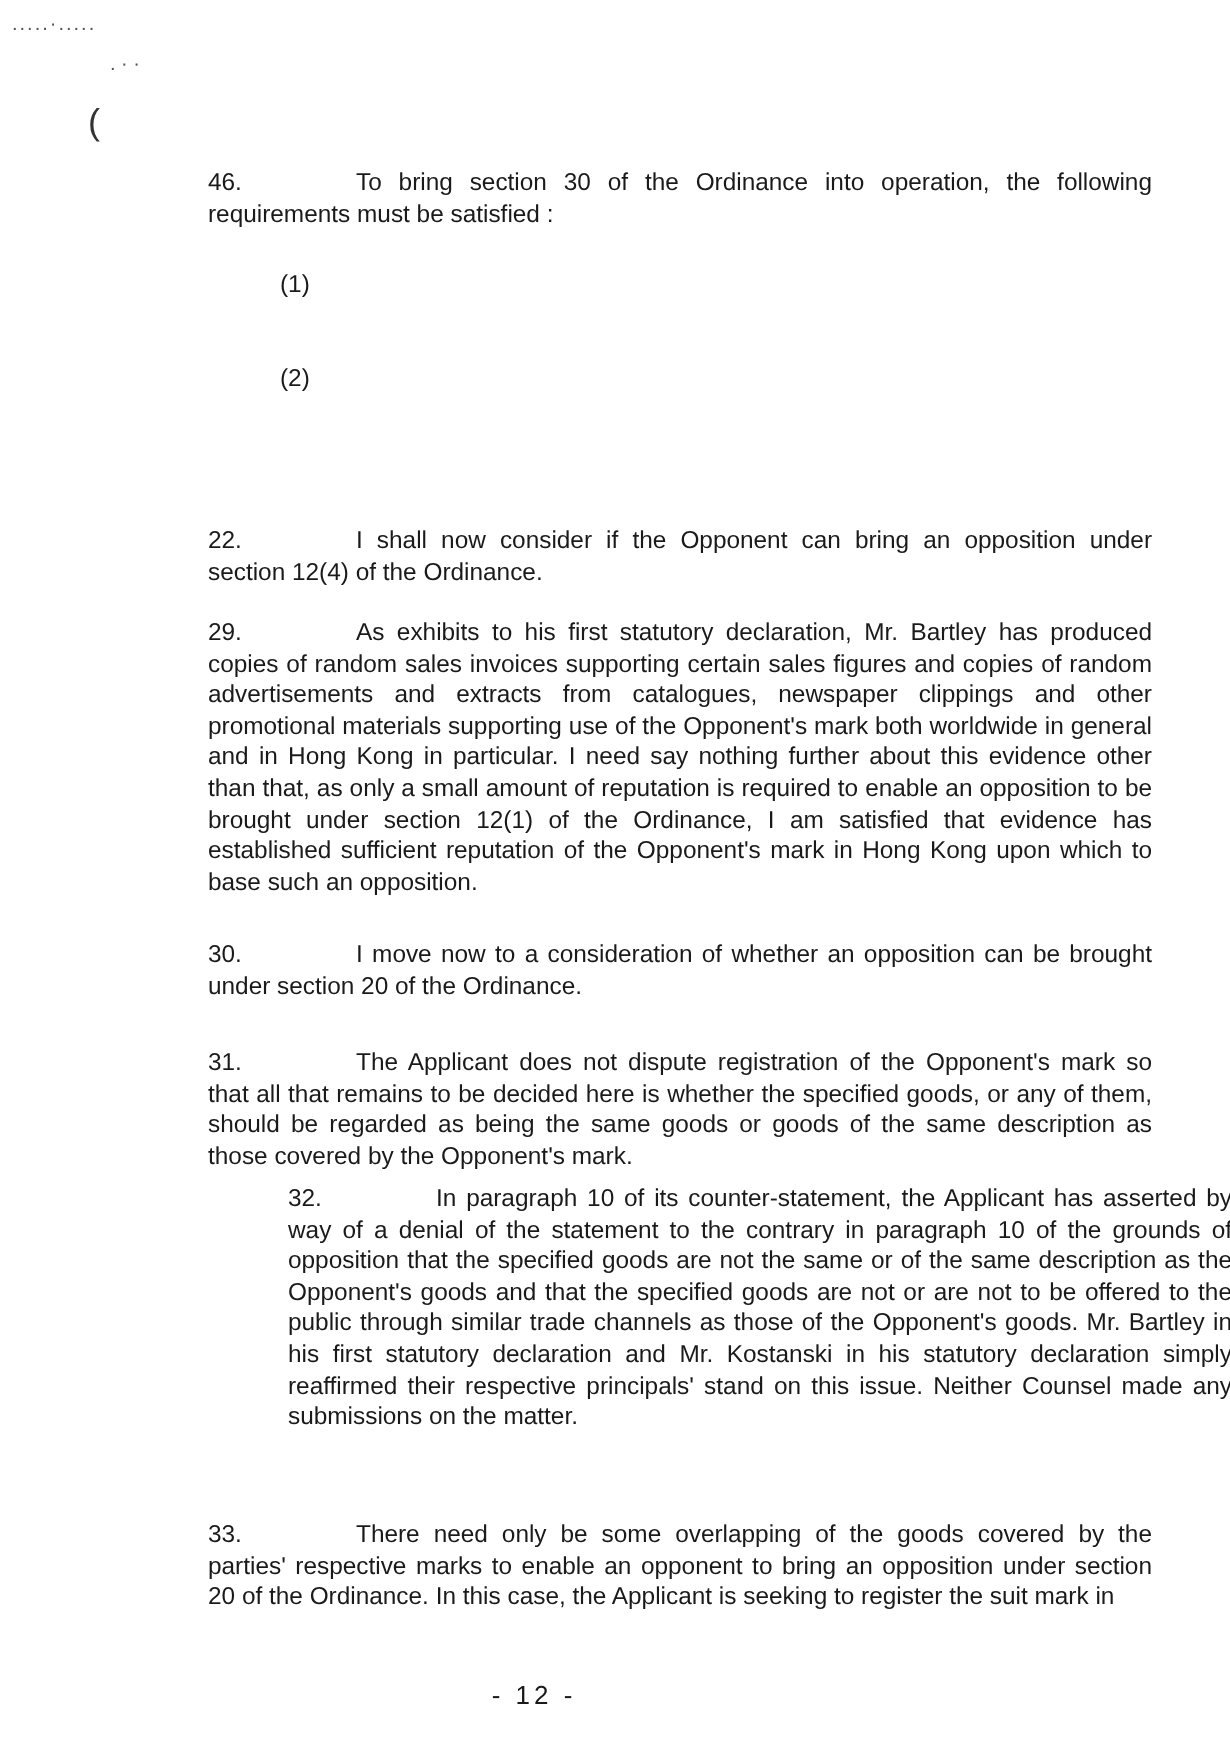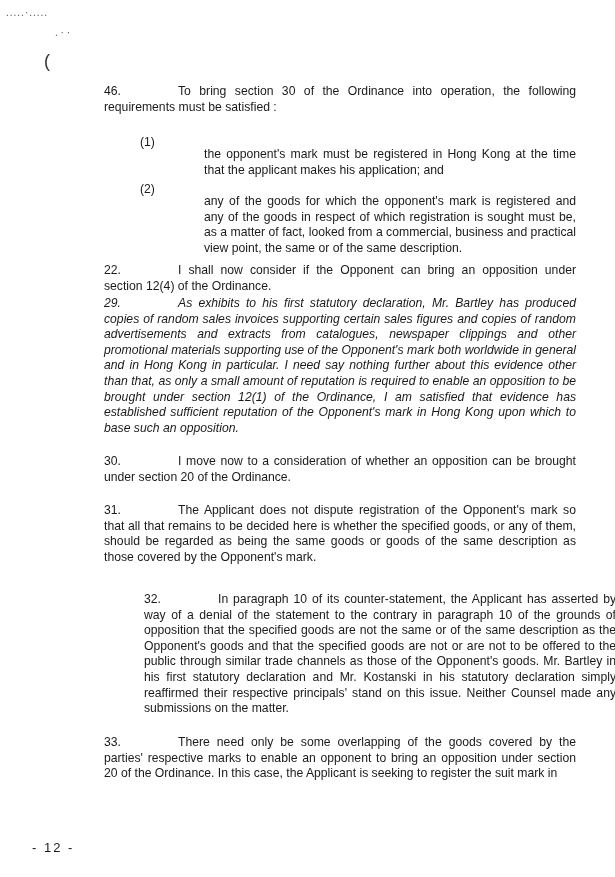--- a/index.html
+++ b/index.html
@@ -8,61 +8,59 @@
     font-family:"Liberation Sans", sans-serif; color:#1a1a1a;
   }
   .scan-mark { position:absolute; color:#555; font-size:10px; line-height:1; }
   .page { position:absolute; left:104px; top:84px; width:472px; font-size:12.2px; line-height:15.6px; }
   .para { position:absolute; left:0; width:472px; text-align:justify; }
   .para .num { display:inline-block; width:74px; }
   .para p { margin:0; }
   .sub { position:absolute; left:36px; width:436px; }
   .sub .snum { position:absolute; left:0; top:0; width:40px; }
   .sub .stext { margin-left:64px; text-align:justify; }
-  .footer { position:absolute; left:0; width:534px; top:840px; font-size:13px; letter-spacing:2px;margin-left:32px; }
+  .footer { position:absolute; left:0; width:534px; top:840px; text-align:center; font-size:13px; letter-spacing:2px; }
 </style>
 </head>
 <body>
 
 <span class="scan-mark" style="left:6px;top:8px;letter-spacing:1px;">.....·.....</span>
 <span class="scan-mark" style="left:55px;top:28px;">. ·  ·</span>
 <span class="scan-mark" style="left:44px;top:52px;font-size:18px;color:#333;">(</span>
 
 <div class="page">
 
   <div class="para" style="top:0;">
     <p><span class="num">46.</span><span>To bring section 30 of the Ordinance into operation, the following requirements must be satisfied :</span></p>
   </div>
   <div class="sub" style="top:51px;">
     <span class="snum">(1)</span>
-    <p class="stext">the opponent's mark must be registered in Hong Kong at the time that the applicant makes his application; and</p>
   </div>
   <div class="sub" style="top:98px;">
     <span class="snum">(2)</span>
-    <p class="stext">any of the goods for which the opponent's mark is registered and any of the goods in respect of which registration is sought must be, as a matter of fact, looked from a commercial, business and practical view point, the same or of the same description.</p>
   </div>
 
   <div class="para" style="top:179px;">
     <p><span class="num">22.</span><span>I shall now consider if the Opponent can bring an opposition under section 12(4) of the Ordinance.</span></p>
   </div>
 
-  <div class="para" style="top:212px;font-style:italic;">
+  <div class="para" style="top:225px;">
     <p><span class="num">29.</span><span>As exhibits to his first statutory declaration, Mr. Bartley has produced copies of random sales invoices supporting certain sales figures and copies of random advertisements and extracts from catalogues, newspaper clippings and other promotional materials supporting use of the Opponent's mark both worldwide in general and in Hong Kong in particular.  I need say nothing further about this evidence other than that, as only a small amount of reputation is required to enable an opposition to be brought under section 12(1) of the Ordinance, I am satisfied that evidence has established sufficient reputation of the Opponent's mark in Hong Kong upon which to base such an opposition.</span></p>
   </div>
 
-  <div class="para" style="top:370px;">
+  <div class="para" style="top:386px;">
     <p><span class="num">30.</span><span>I move now to a consideration of whether an opposition can be brought under section 20 of the Ordinance.</span></p>
   </div>
 
-  <div class="para" style="top:419px;">
+  <div class="para" style="top:440px;">
     <p><span class="num">31.</span><span>The Applicant does not dispute registration of the Opponent's mark so that all that remains to be decided here is whether the specified goods, or any of them, should be regarded as being the same goods or goods of the same description as those covered by the Opponent's mark.</span></p>
   </div>
 
   <div class="para" style="top:508px;margin-left:40px;">
     <p><span class="num">32.</span><span>In paragraph 10 of its counter-statement, the Applicant has asserted by way of a denial of the statement to the contrary in paragraph 10 of the grounds of opposition that the specified goods are not the same or of the same description as the Opponent's goods and that the specified goods are not or are not to be offered to the public through similar trade channels as those of the Opponent's goods.  Mr. Bartley in his first statutory declaration and Mr. Kostanski in his statutory declaration simply reaffirmed their respective principals' stand on this issue.  Neither Counsel made any submissions on the matter.</span></p>
   </div>
 
-  <div class="para" style="top:651px;">
+  <div class="para" style="top:676px;">
     <p><span class="num">33.</span><span>There need only be some overlapping of the goods covered by the parties' respective marks to enable an opponent to bring an opposition under section 20 of the Ordinance.  In this case, the Applicant is seeking to register the suit mark in</span></p>
   </div>
 </div>
 
 <div class="footer">- 12 -</div>
 
 </body></html>

